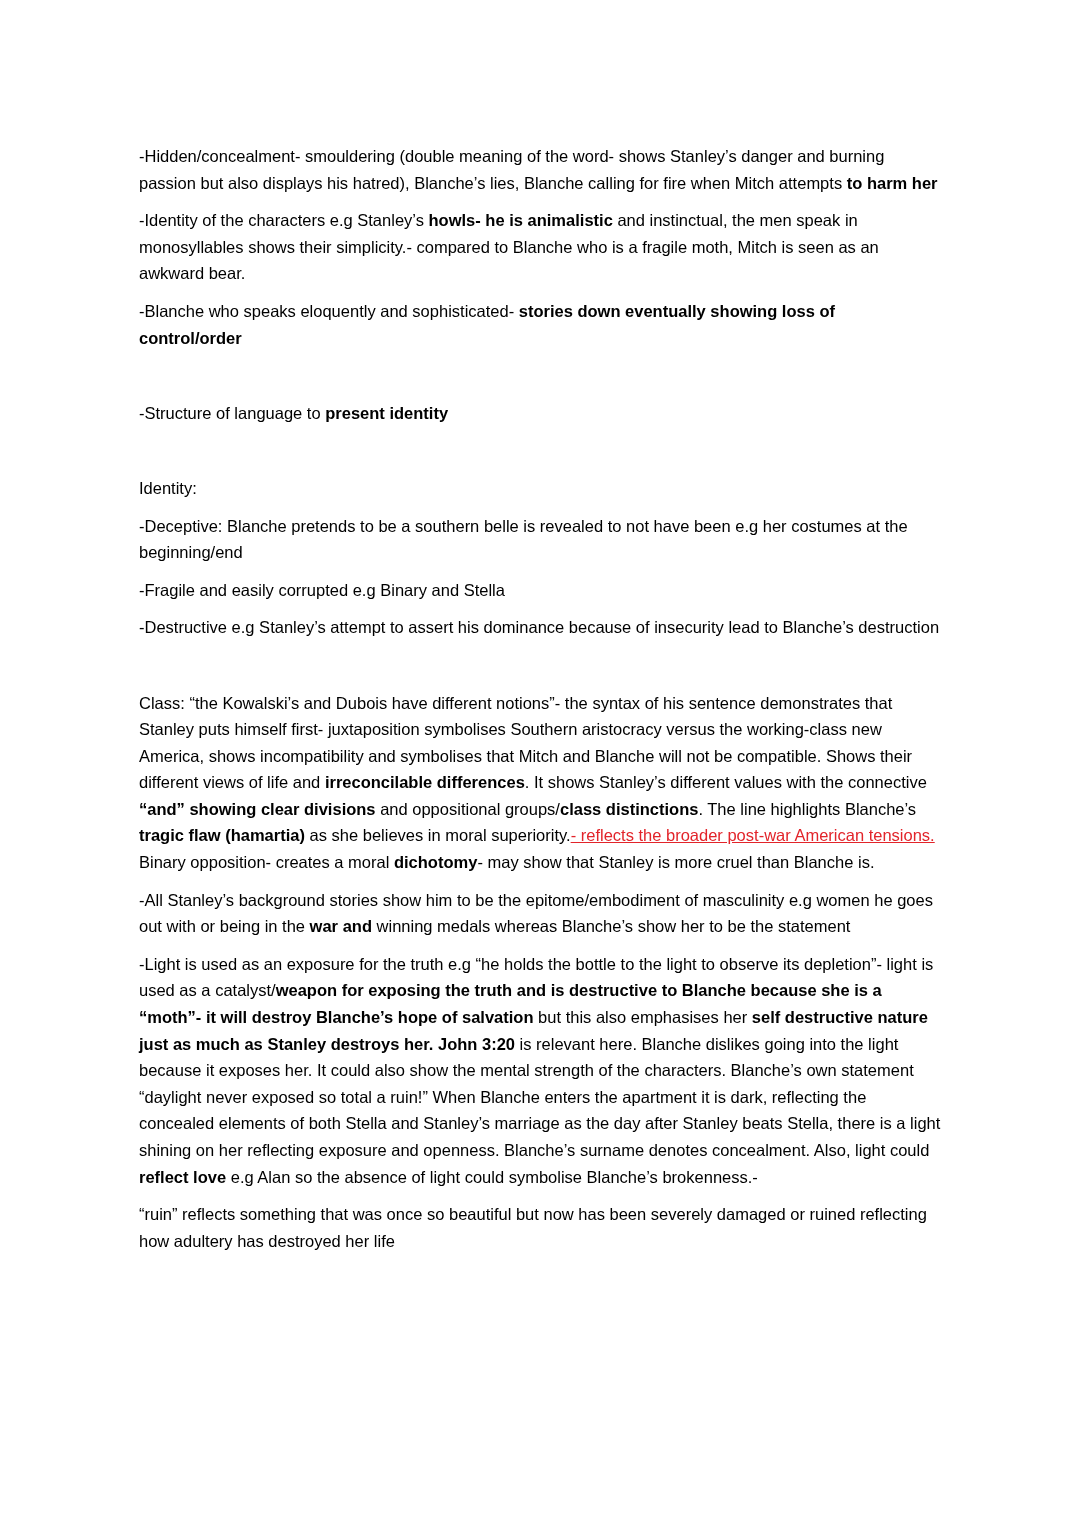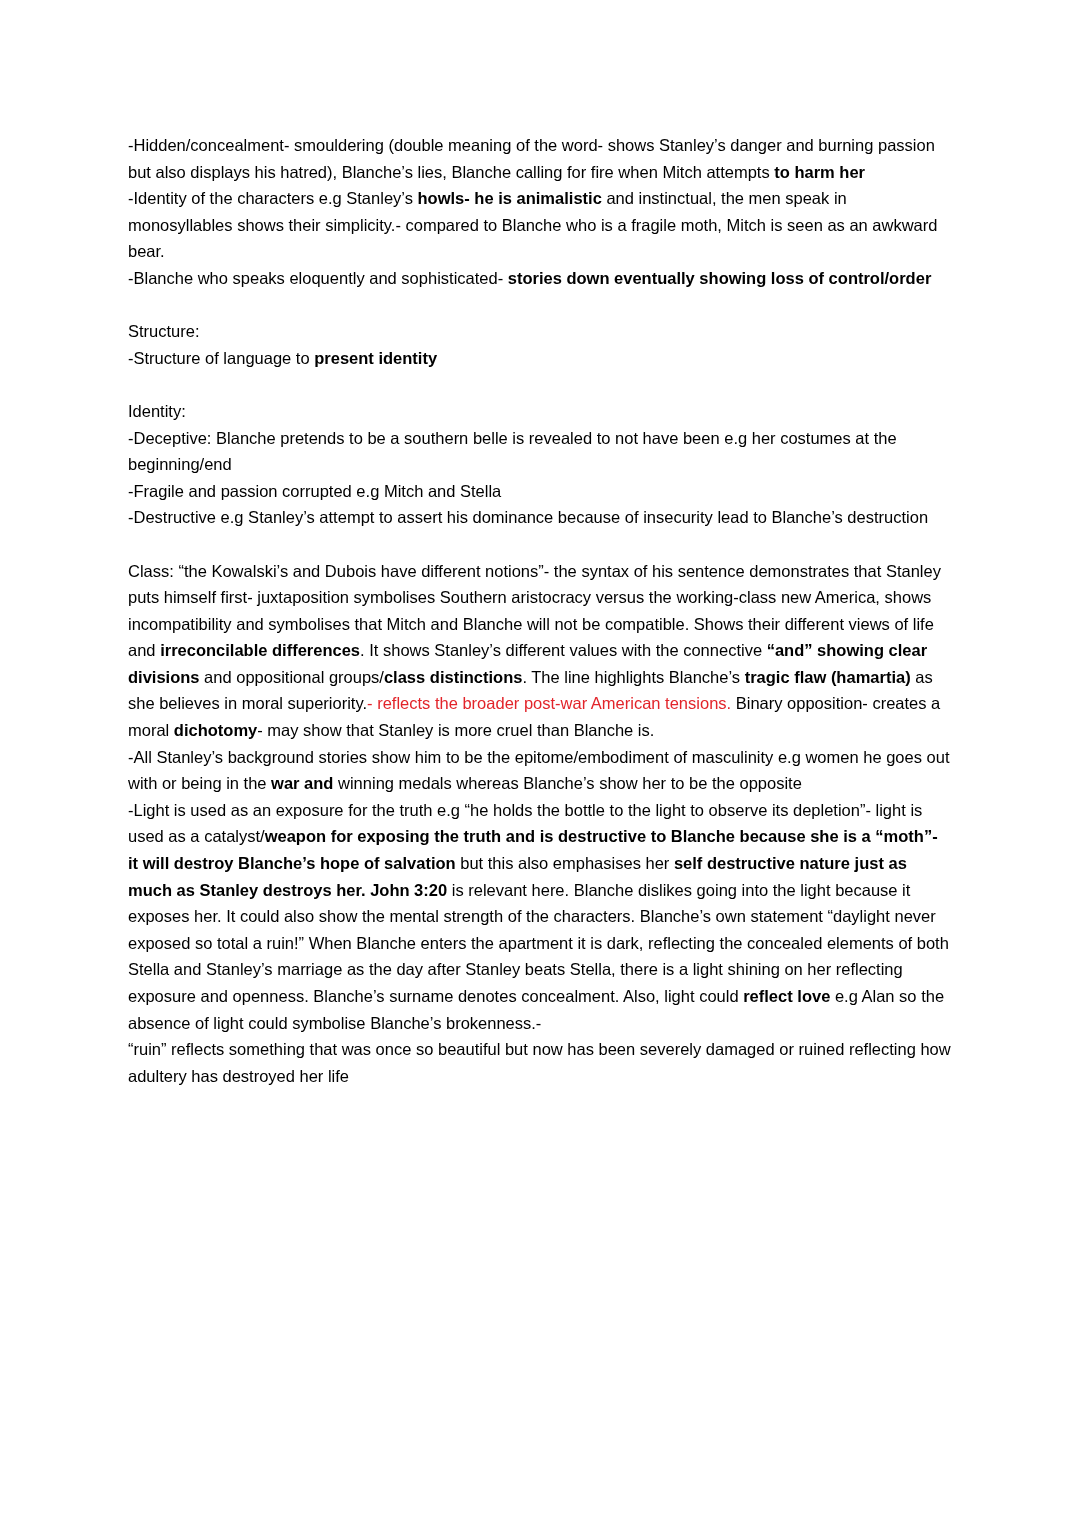--- a/index.html
+++ b/index.html
@@ -18,46 +18,46 @@
     left: 128px;
     top: 132px;
     width: 824px;
     font-family: "Liberation Sans", sans-serif;
     font-size: 16.5px;
     line-height: 26.6px;
     color: var(--fg, #000000);
     -webkit-font-smoothing: antialiased;
   }
   .block {
-    margin: 0;
+    margin: 11px;
     white-space: pre-wrap;
   }
   .block.spacer {
     height: 26.6px;
   }
   .run-bold {
     font-weight: 700;
   }
   .run-red {
     color: var(--red, #e2242a);
+    text-decoration: underline;
   }
 </style>
 </head>
 <body>
 
 <div class="doc-page">
     <div class="block"><span>-Hidden/concealment- smouldering (double meaning of the word- shows Stanley’s danger and burning passion but also displays his hatred), Blanche’s lies, Blanche calling for fire when Mitch attempts </span><span class="run-bold">to harm her</span></div>
     <div class="block"><span>-Identity of the characters e.g Stanley’s </span><span class="run-bold">howls- he is animalistic</span><span> and instinctual, the men speak in monosyllables shows their simplicity.- compared to Blanche who is a fragile moth, Mitch is seen as an awkward bear.</span></div>
     <div class="block"><span>-Blanche who speaks eloquently and sophisticated- </span><span class="run-bold">stories down eventually showing loss of control/order</span></div>
     <div class="block spacer"></div>
-    <div class="block"><span>Structure:</span></div>
     <div class="block"><span>-Structure of language to </span><span class="run-bold">present identity</span></div>
     <div class="block spacer"></div>
     <div class="block"><span>Identity:</span></div>
     <div class="block"><span>-Deceptive: Blanche pretends to be a southern belle is revealed to not have been e.g her costumes at the beginning/end</span></div>
-    <div class="block"><span>-Fragile and passion corrupted e.g Mitch and Stella</span></div>
+    <div class="block"><span>-Fragile and easily corrupted e.g Binary and Stella</span></div>
     <div class="block"><span>-Destructive e.g Stanley’s attempt to assert his dominance because of insecurity lead to Blanche’s destruction</span></div>
     <div class="block spacer"></div>
     <div class="block"><span>Class: “the Kowalski’s and Dubois have different notions”- the syntax of his sentence demonstrates that Stanley puts himself first- juxtaposition symbolises Southern aristocracy versus the working-class new America, shows incompatibility and symbolises that Mitch and Blanche will not be compatible. Shows their different views of life and </span><span class="run-bold">irreconcilable differences</span><span>. It shows Stanley’s different values with the connective </span><span class="run-bold">“and” showing clear divisions</span><span> and oppositional groups/</span><span class="run-bold">class distinctions</span><span>. The line highlights Blanche’s </span><span class="run-bold">tragic flaw (hamartia)</span><span> as she believes in moral superiority.</span><span class="run-red">- reflects the broader post-war American tensions.</span><span> Binary opposition- creates a moral </span><span class="run-bold">dichotomy</span><span>- may show that Stanley is more cruel than Blanche is.</span></div>
-    <div class="block"><span>-All Stanley’s background stories show him to be the epitome/embodiment of masculinity e.g women he goes out with or being in the </span><span class="run-bold">war and</span><span> winning medals whereas Blanche’s show her to be the opposite</span></div>
+    <div class="block"><span>-All Stanley’s background stories show him to be the epitome/embodiment of masculinity e.g women he goes out with or being in the </span><span class="run-bold">war and</span><span> winning medals whereas Blanche’s show her to be the statement</span></div>
     <div class="block"><span>-Light is used as an exposure for the truth e.g “he holds the bottle to the light to observe its depletion”- light is used as a catalyst/</span><span class="run-bold">weapon for exposing the truth and is destructive to Blanche because she is a “moth”- it will destroy Blanche’s hope of salvation</span><span> but this also emphasises her </span><span class="run-bold">self destructive nature just as much as Stanley destroys her.</span><span> </span><span class="run-bold">John 3:20</span><span> is relevant here. Blanche dislikes going into the light because it exposes her. It could also show the mental strength of the characters. Blanche’s own statement “daylight never exposed so total a ruin!” When Blanche enters the apartment it is dark, reflecting the concealed elements of both Stella and Stanley’s marriage as the day after Stanley beats Stella, there is a light shining on her reflecting exposure and openness. Blanche’s surname denotes concealment. Also, light could </span><span class="run-bold">reflect love</span><span> e.g Alan so the absence of light could symbolise Blanche’s brokenness.-</span></div>
     <div class="block"><span>“ruin” reflects something that was once so beautiful but now has been severely damaged or ruined reflecting how adultery has destroyed her life</span></div>
   </div>
 
 </body></html>

